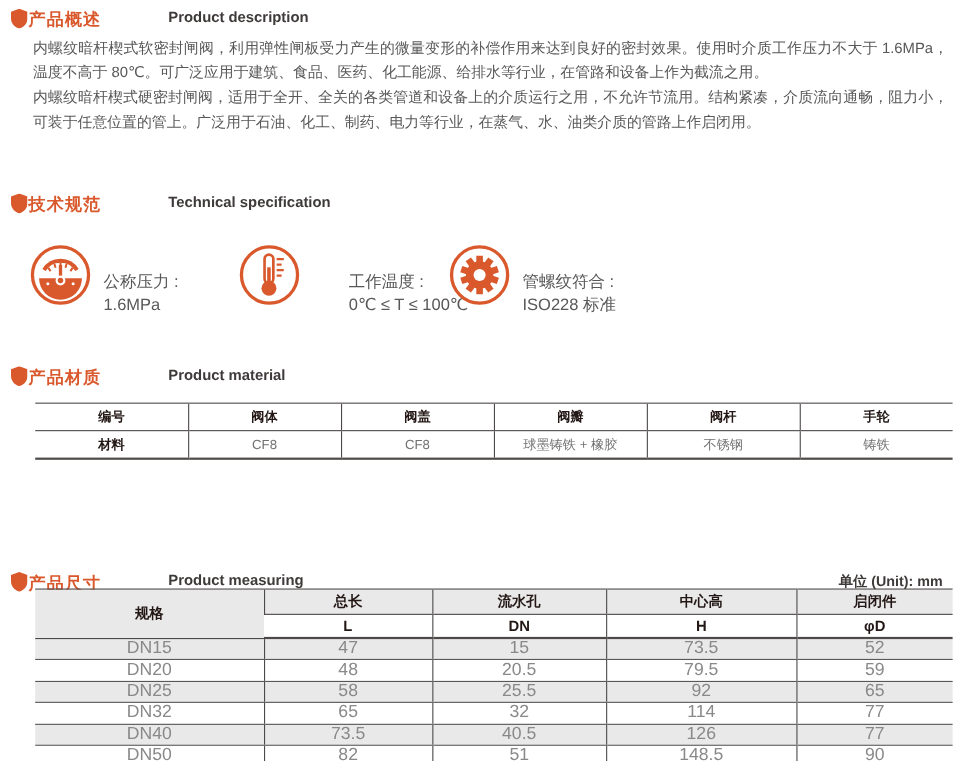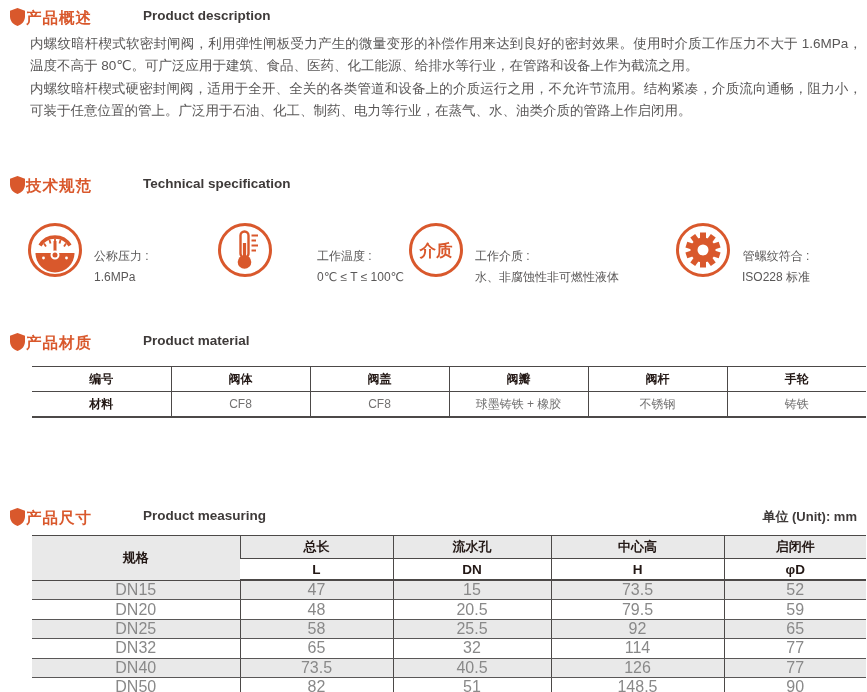--- a/index.html
+++ b/index.html
@@ -4,33 +4,33 @@
 <style>
   html,body{margin:0;padding:0;}
   body{
     width:867px;height:692px;background:#ffffff;position:relative;
     font-family:"Liberation Sans","DejaVu Sans",sans-serif;
     color:#595757;overflow:hidden;
   }
   
   .sec-header{position:absolute;left:10px;display:flex;align-items:flex-start;gap:1px;}
   .sec-header .cn{font-size:15.5px;font-weight:bold;color:#d9582c;letter-spacing:1px;}
-  .sec-header .en{font-size:13.5px;font-weight:bold;color:#3e3a39;margin-left:2px;padding-left:48px;}
+  .sec-header .en{font-size:13.5px;font-weight:bold;color:#3e3a39;margin-left:12px;padding-left:48px;}
   .shield{flex:0 0 auto;display:block;}
   
   #overview-body{position:absolute;left:30px;top:33px;width:832px;}
   #overview-body p{margin:0;font-size:13.5px;line-height:22.4px;color:#595757;text-align:justify;}
   
   #spec-row{position:absolute;left:0;top:211px;width:867px;display:flex;padding-left:27px;box-sizing:border-box;}
   .spec-item{display:flex;align-items:center;gap:11px;}
   .spec-item:nth-child(1){width:190px;}
   .spec-item:nth-child(2){width:191px;gap:44px;}
   .spec-item:nth-child(3){width:267px;}
   .spec-item:nth-child(4){flex:1;text-align:center;}
-  .spec-text{font-size:12px;line-height:21px;color:#595757;white-space:nowrap;margin-top:35px;}
+  .spec-text{font-size:15px;line-height:21px;color:#595757;white-space:nowrap;margin-top:35px;}
   .spec-icon{flex:0 0 56px;}
   
   #material-table{position:absolute;left:32px;top:366px;width:834px;border-collapse:collapse;table-layout:fixed;}
   #material-table td{
     height:24px;text-align:center;vertical-align:middle;font-size:12px;
     border-left:1px solid #4c4948;padding:0;
   }
   #material-table td:first-child{border-left:none;}
   #material-table tr.mt-head td{font-weight:bold;color:#231815;border-top:1.5px solid #4c4948;border-bottom:1px solid #4c4948;}
   #material-table tr.mt-body td{color:#727171;border-bottom:2px solid #4c4948;}
@@ -112,30 +112,20 @@
         <line x1="34.5" y1="23.5" x2="41" y2="23.5"></line>
         <line x1="34.5" y1="28.5" x2="39" y2="28.5"></line>
       </g>
     </svg>
     <div class="spec-text">
       <div>工作温度 :</div>
       <div>0℃ ≤ T ≤ 100℃</div>
     </div>
   </div>
 
-  <div class="spec-item">
-    <svg class="spec-icon" width="56" height="56" viewBox="0 0 56 56">
-      <circle cx="28" cy="28" r="25.5" fill="none" stroke="#d9582c" stroke-width="3"></circle>
-      <text x="28" y="34" text-anchor="middle" font-size="16.5" font-weight="bold" fill="#d9582c">介质</text>
-    </svg>
-    <div class="spec-text">
-      <div>工作介质 :</div>
-      <div>水、非腐蚀性非可燃性液体</div>
-    </div>
-  </div>
 
   <div class="spec-item">
     <svg class="spec-icon" width="56" height="56" viewBox="0 0 56 56">
       <circle cx="28" cy="28" r="25.5" fill="none" stroke="#d9582c" stroke-width="3"></circle>
       <g fill="#d9582c">
         <circle cx="28" cy="28" r="12.5"></circle>
         <rect x="25" y="10.5" width="6" height="8"></rect>
         <rect x="25" y="10.5" width="6" height="8" transform="rotate(36 28 28)"></rect>
         <rect x="25" y="10.5" width="6" height="8" transform="rotate(72 28 28)"></rect>
         <rect x="25" y="10.5" width="6" height="8" transform="rotate(108 28 28)"></rect>
@@ -178,21 +168,21 @@
     <td class="row-label">材料</td>
     <td>CF8</td>
     <td>CF8</td>
     <td>球墨铸铁 + 橡胶</td>
     <td>不锈钢</td>
     <td>铸铁</td>
   </tr>
 </tbody>
   </table>
 
-<div class="sec-header" id="measuring-header" style="top:508px;">
+<div class="sec-header" id="measuring-header" style="top:520px;">
   <svg class="shield" width="15" height="18" viewBox="0 0 20 24">
     <path d="M10 0 L20 3.5 V11 C20 17.5 16 22 10 24 C4 22 0 17.5 0 11 V3.5 Z" fill="#d9582c"></path>
   </svg>
   <span class="cn">产品尺寸</span>
   <span class="en">Product measuring</span>
   <span class="unit-note">单位 (Unit): mm</span>
 </div>
 
 <table id="measuring-table">
   <colgroup>

